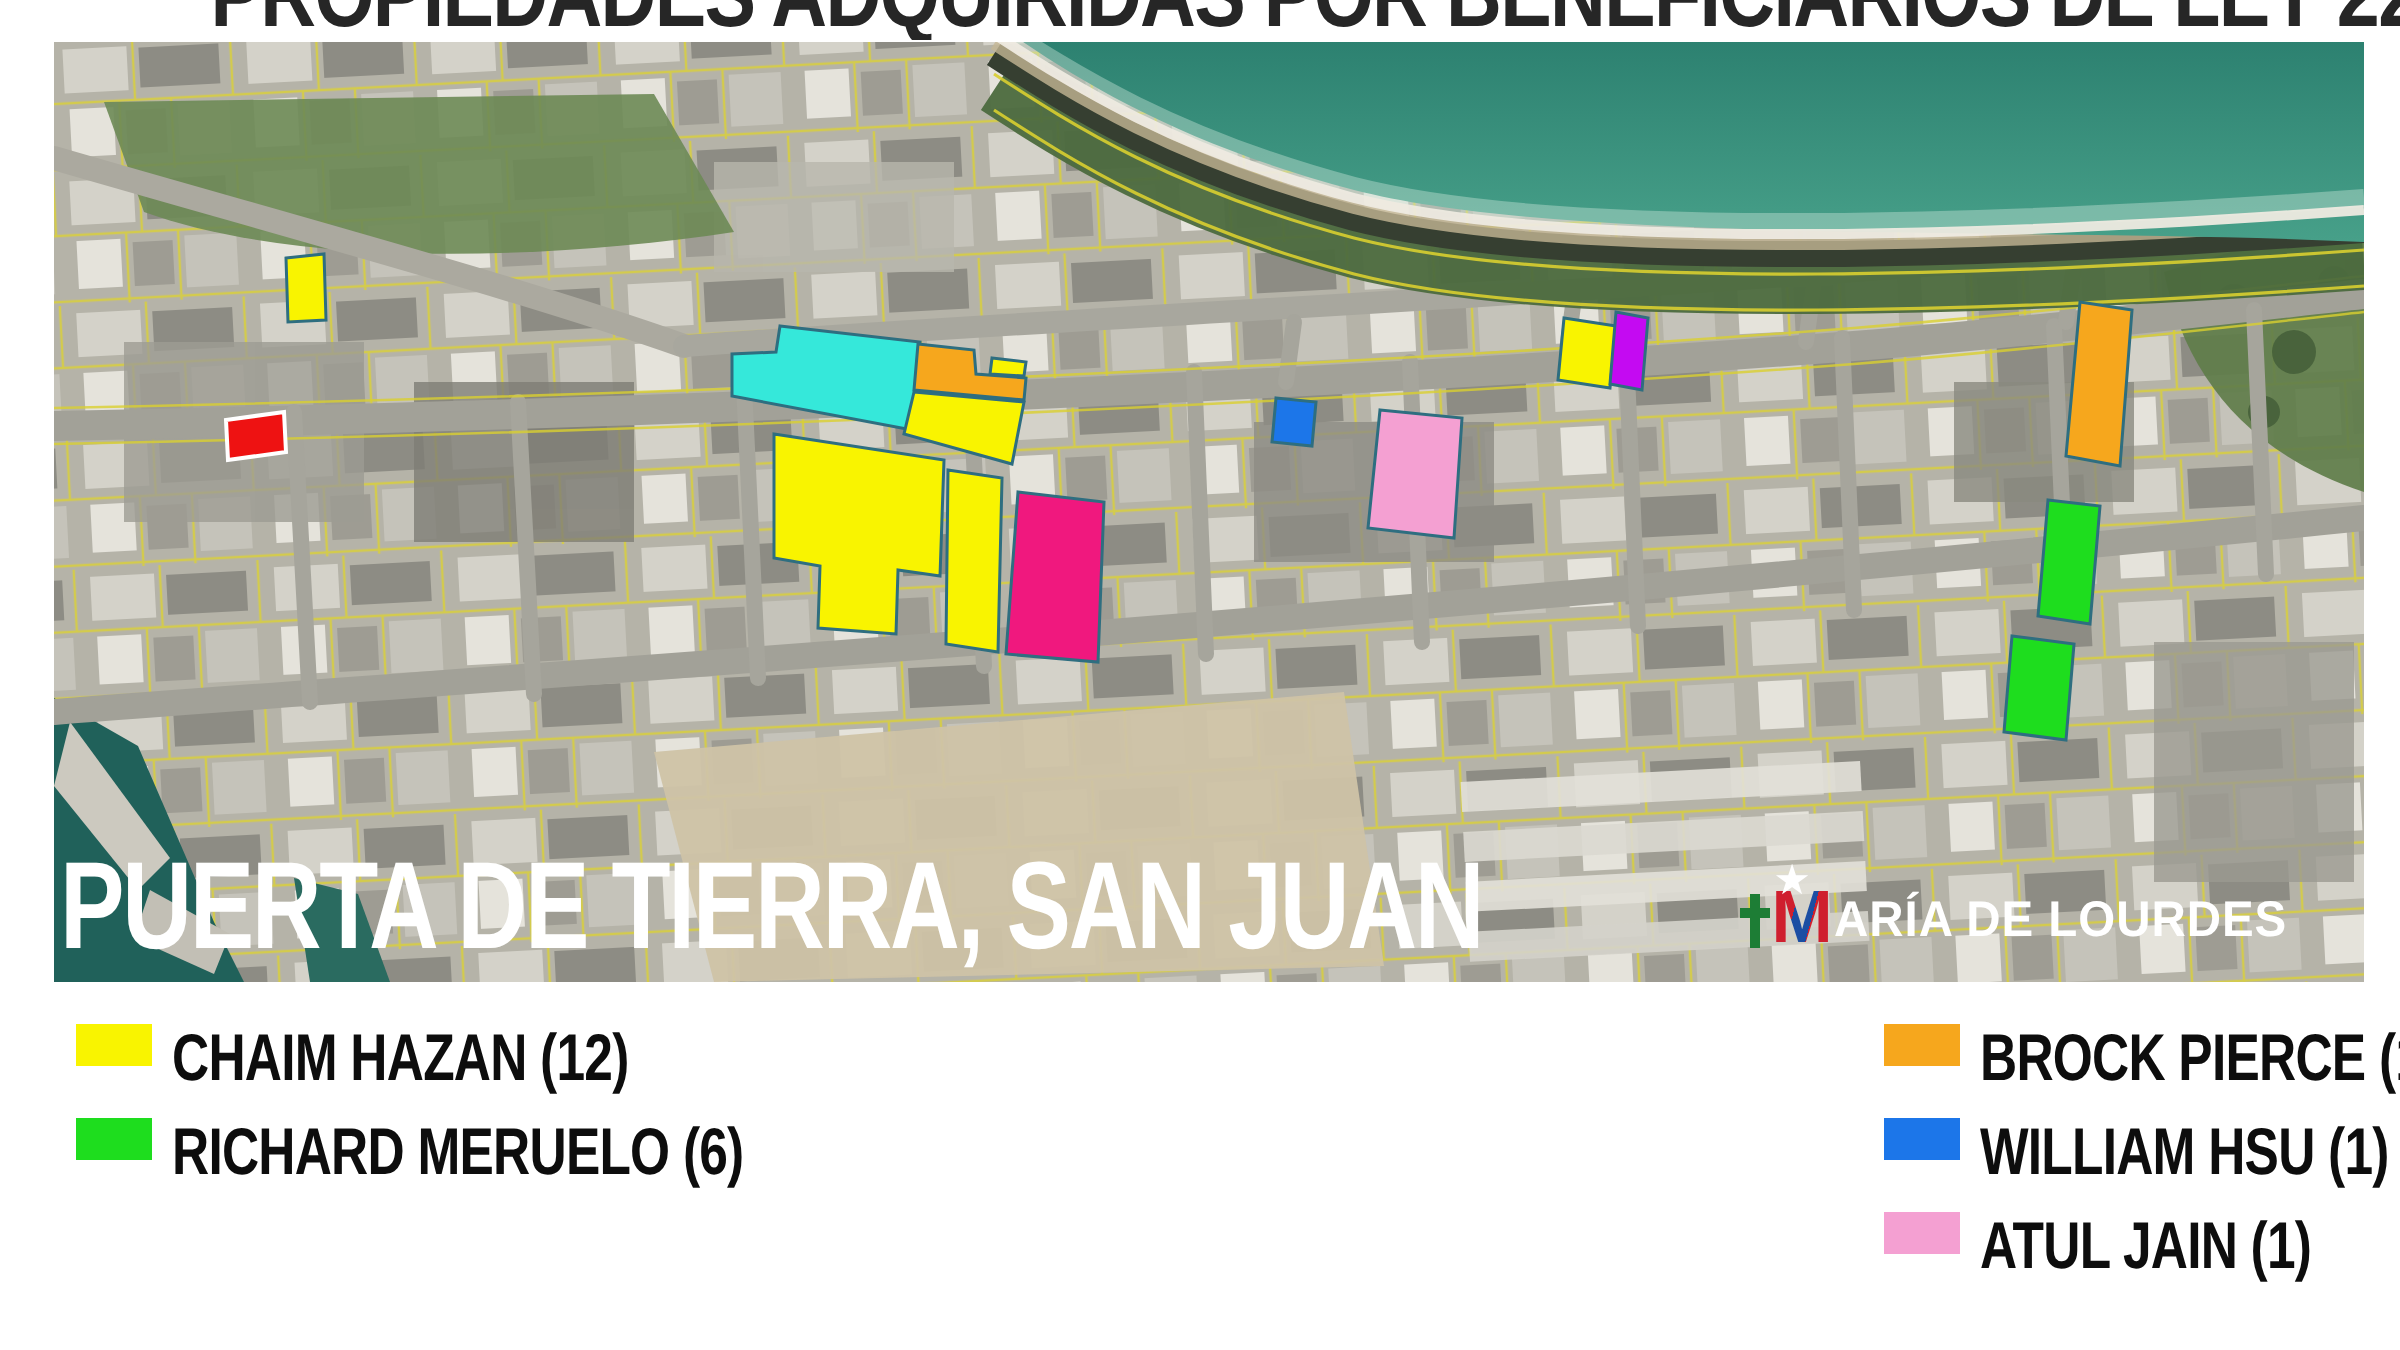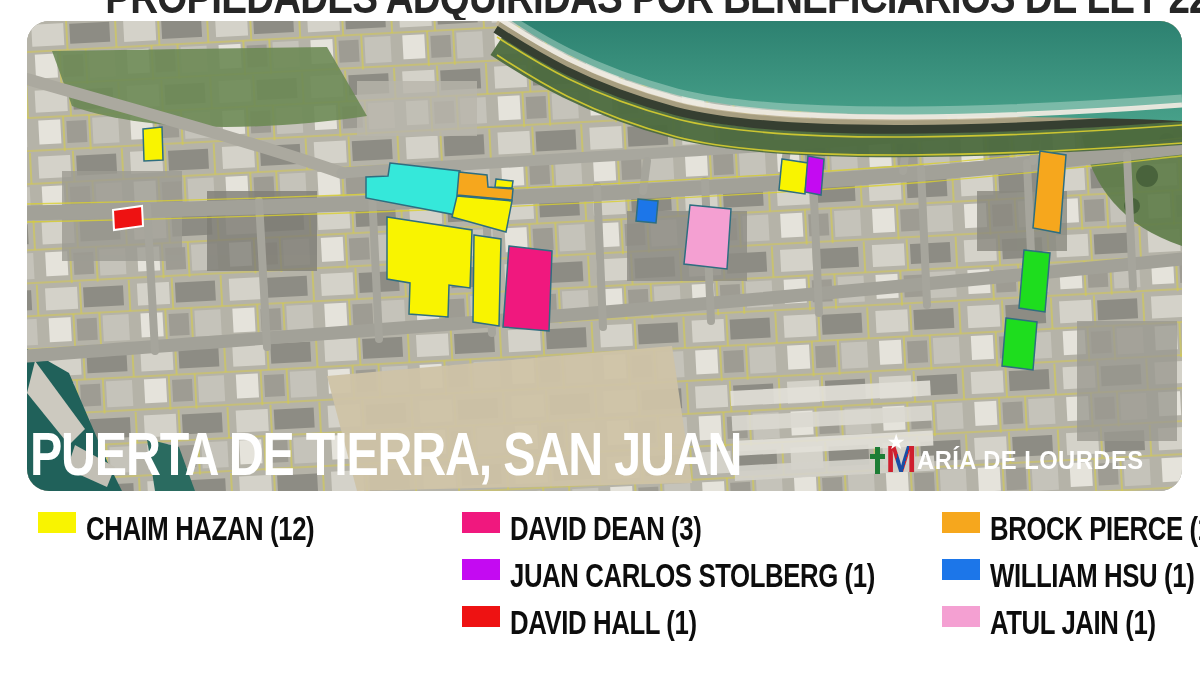--- a/index.html
+++ b/index.html
@@ -5,21 +5,21 @@
   html,body{margin:0;padding:0;background:#ffffff;}
   .page{position:relative;width:1200px;height:675px;background:#ffffff;overflow:hidden;
         font-family:"Liberation Sans",sans-serif;}
 
   
   .title-wrap{position:absolute;left:0;top:0;width:1200px;height:20px;overflow:hidden;text-align:center;}
   .title-text{display:inline-block;white-space:nowrap;font-weight:bold;font-size:46px;line-height:46px;
               color:#262626;letter-spacing:-1px;transform:translateY(-26px) scaleX(0.84);transform-origin:center top;}
 
   
-  .map{position:absolute;left:27px;top:21px;width:1155px;height:470px;overflow:hidden;background:#b5b3a8;border-radius:22px;}
+  .map{position:absolute;left:27px;top:21px;width:1155px;height:470px;overflow:hidden;background:#b5b3a8;}
   .map svg{display:block;width:1155px;height:470px;}
   .map-label{position:absolute;left:3px;top:402px;color:#ffffff;font-weight:bold;font-size:62px;line-height:1;
              white-space:nowrap;letter-spacing:-1.5px;transform:scaleX(0.78);transform-origin:left center;}
   .watermark{position:absolute;right:26px;top:422px;display:flex;align-items:center;height:34px;}
   .cross{position:relative;width:15px;height:27px;margin-right:1px;display:inline-block;}
   .cross .cv{position:absolute;left:5px;top:0;width:5px;height:27px;background:#1d7d35;}
   .cross .ch{position:absolute;left:0;top:7px;width:15px;height:5px;background:#1d7d35;}
   .brand-m-wrap{position:relative;display:inline-block;margin-right:1px;}
   .brand-m{font-weight:bold;font-size:37px;line-height:30px;
            background:linear-gradient(105deg,#cf1f2e 0%,#cf1f2e 38%,#1b4ea3 38%,#1b4ea3 62%,#cf1f2e 62%);
@@ -173,33 +173,23 @@
       </span>
       <span class="brand-rest">ARÍA DE LOURDES</span>
     </div>
   </div>
 
   <div class="legend-col c0">
       <div class="leg-item">
         <span class="leg-swatch" style="background: rgb(249, 244, 0);"></span>
         <span class="leg-label">CHAIM HAZAN (12)</span>
       </div>
-    </div>
-  <div class="legend-col c1">
-      <div class="leg-item">
-        <span class="leg-swatch" style="background: rgb(240, 24, 126);"></span>
-        <span class="leg-label">DAVID DEAN (3)</span>
-      </div>
-      <div class="leg-item">
-        <span class="leg-swatch" style="background: rgb(196, 10, 242);"></span>
-        <span class="leg-label">JUAN CARLOS STOLBERG (1)</span>
-      </div>
-      <div class="leg-item">
-        <span class="leg-swatch" style="background: rgb(238, 18, 18);"></span>
-        <span class="leg-label">DAVID HALL (1)</span>
+      <div class="leg-item">
+        <span class="leg-swatch" style="background: rgb(30, 221, 30);"></span>
+        <span class="leg-label">RICHARD MERUELO (6)</span>
       </div>
     </div>
   <div class="legend-col c2">
       <div class="leg-item">
         <span class="leg-swatch" style="background: rgb(246, 167, 29);"></span>
         <span class="leg-label">BROCK PIERCE (1)</span>
       </div>
       <div class="leg-item">
         <span class="leg-swatch" style="background: rgb(28, 118, 233);"></span>
         <span class="leg-label">WILLIAM HSU (1)</span>

